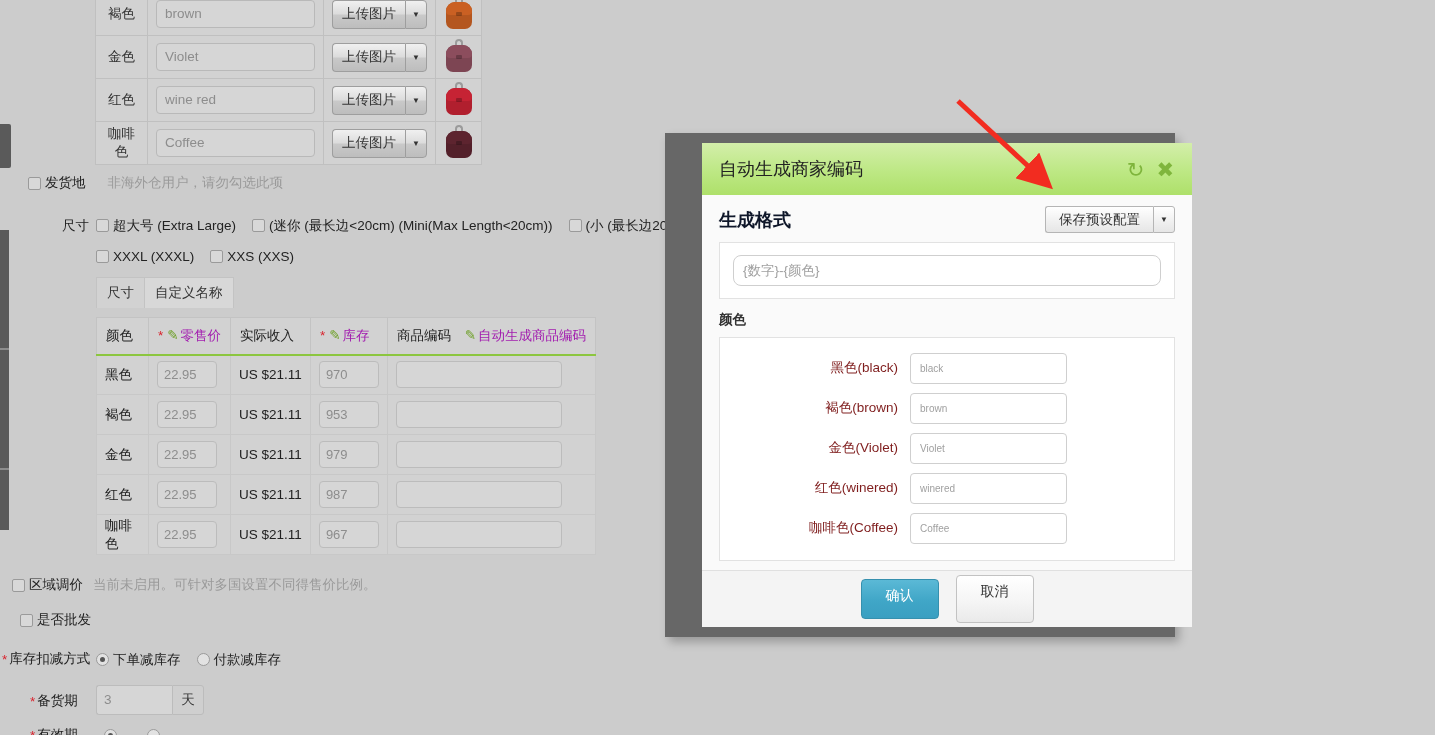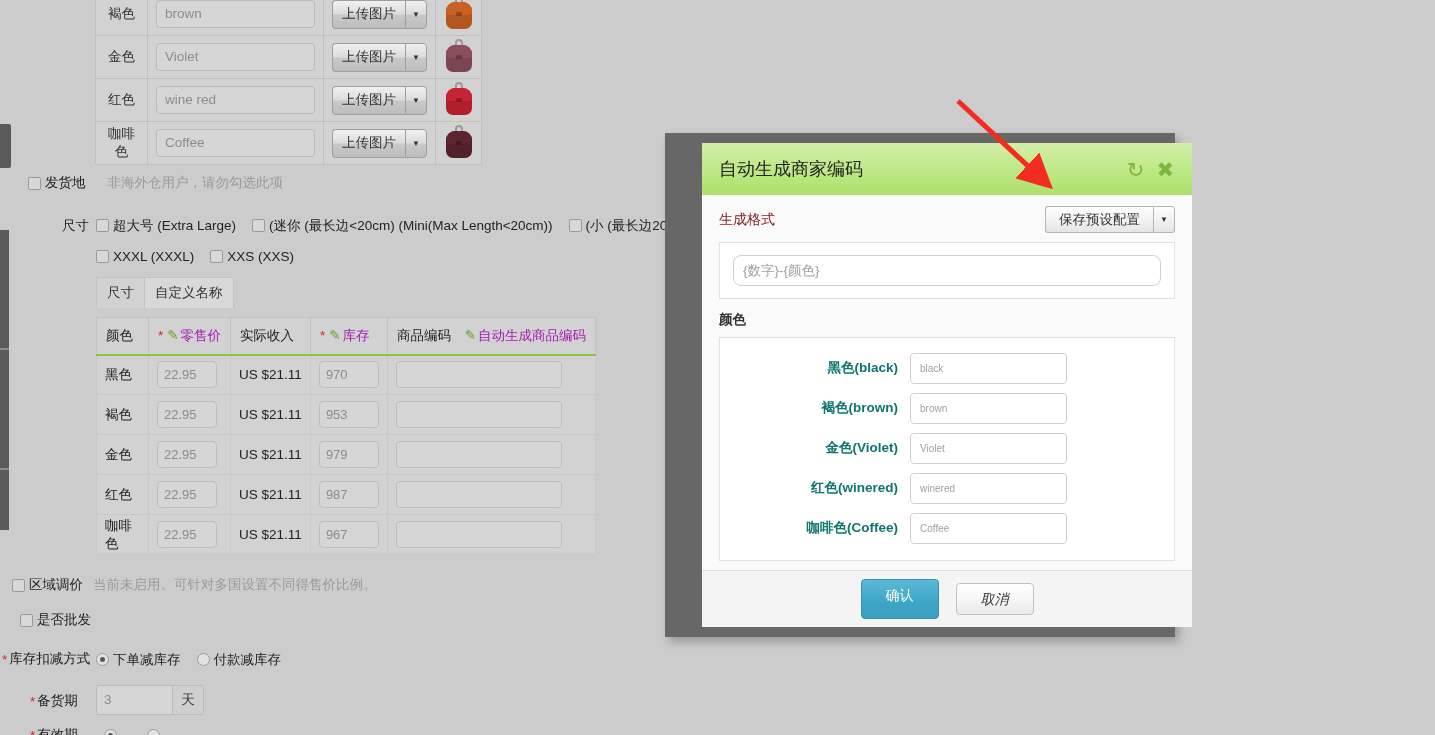--- a/index.html
+++ b/index.html
@@ -105,21 +105,21 @@
   }
   .modal { position:absolute; left:702px; top:143px; width:490px; height:484px; background:#ffffff; display:flex; flex-direction:column; }
   .m-head {
     height:52px; background:linear-gradient(to bottom,#d3eeaa 0%,#bde884 55%,#aee06a 100%);
     display:flex; align-items:center; padding:0 18px 0 17px;
   }
   .m-title { font-size:18px; color:#222; flex:1; }
   .m-icon { font-size:21px; color:#7fb53c; margin-left:12px; cursor:pointer; line-height:1; }
   .m-body { flex:1; background:#fafafa; padding:0; overflow:hidden; }
   .m-sec-head { display:flex; align-items:center; padding:11px 17px 9px 17px; }
-  .m-sec-title { font-size:14px; color:#7f1d1d; font-weight:normal; flex:1; }
+  .m-sec-title { font-size:18px; color:#0f172a; font-weight:bold; flex:1; }
   .btn-split { display:flex; height:27px; }
   .btn-split .b1 {
     padding:0 13px; border:1px solid #b5b5b5; border-right:none; border-radius:3px 0 0 3px;
     background:linear-gradient(to bottom,#ffffff 0%,#f2f2f2 50%,#e6e6e6 100%);
     font-size:13.5px; color:#333; display:flex; align-items:center;
   }
   .btn-split .b2 {
     width:22px; border:1px solid #b5b5b5; border-radius:0 3px 3px 0;
     background:linear-gradient(to bottom,#ffffff 0%,#f2f2f2 50%,#e6e6e6 100%);
     display:flex; align-items:center; justify-content:center; font-size:8px; color:#333;
@@ -127,39 +127,39 @@
   .panel { margin:0 17px; background:#ffffff; border:1px solid #e2e2e2; }
   .fmt-wrap { padding:12px 13px; }
   .fmt-input {
     width:100%; height:31px; line-height:29px; padding:0 9px;
     border:1px solid #cfcfcf; border-radius:8px; background:#ffffff;
     font-size:13.5px; color:#a0a0a0;
   }
   .color-head { font-size:13.5px; color:#333; font-weight:bold; padding:12px 17px 8px 17px; }
   .cpanel { margin:0 17px; background:#ffffff; border:1px solid #e2e2e2; padding:10px 0 12px 0; }
   .crow { display:flex; align-items:center; height:40px; }
-  .crow .cl { width:190px; text-align:right; padding-right:12px; font-size:13.5px; color:#0f766e; font-weight:bold; }
+  .crow .cl { width:190px; text-align:right; padding-right:12px; font-size:13.5px; color:#7f1d1d; font-weight:normal; }
   .crow .ci {
     width:157px; height:31px; line-height:29px; padding:0 9px;
     border:1px solid #cfcfcf; border-radius:4px; background:#ffffff;
     font-size:10px; color:#a0a0a0;
   }
   .m-foot {
     height:57px; background:#f4f4f4; border-top:1px solid #e0e0e0;
     display:flex; align-items:center; justify-content:center; gap:17px;
   }
   .btn-primary {
     padding:0 24px; height:40px; line-height:30px;
     background:linear-gradient(to bottom,#5bb9d6 0%,#40a6c7 55%,#3a9fc1 100%);
     border:1px solid #3690ae; border-radius:4px; color:#fff; font-size:14px;
   }
   .btn-default {
-    padding:0 24px; height:32px; line-height:30px;
+    padding:0 24px; height:48px; line-height:30px;
     background:linear-gradient(to bottom,#ffffff 0%,#f6f6f6 50%,#eaeaea 100%);
-    border:1px solid #c2c2c2; border-radius:4px; color:#333; font-size:14px;font-style:italic;
+    border:1px solid #c2c2c2; border-radius:4px; color:#333; font-size:14px;
   }
 
   
   .arrow-svg { position:absolute; left:930px; top:85px; pointer-events:none; }
 </style>
 </head>
 <body>
 
 <div id="root">
 

